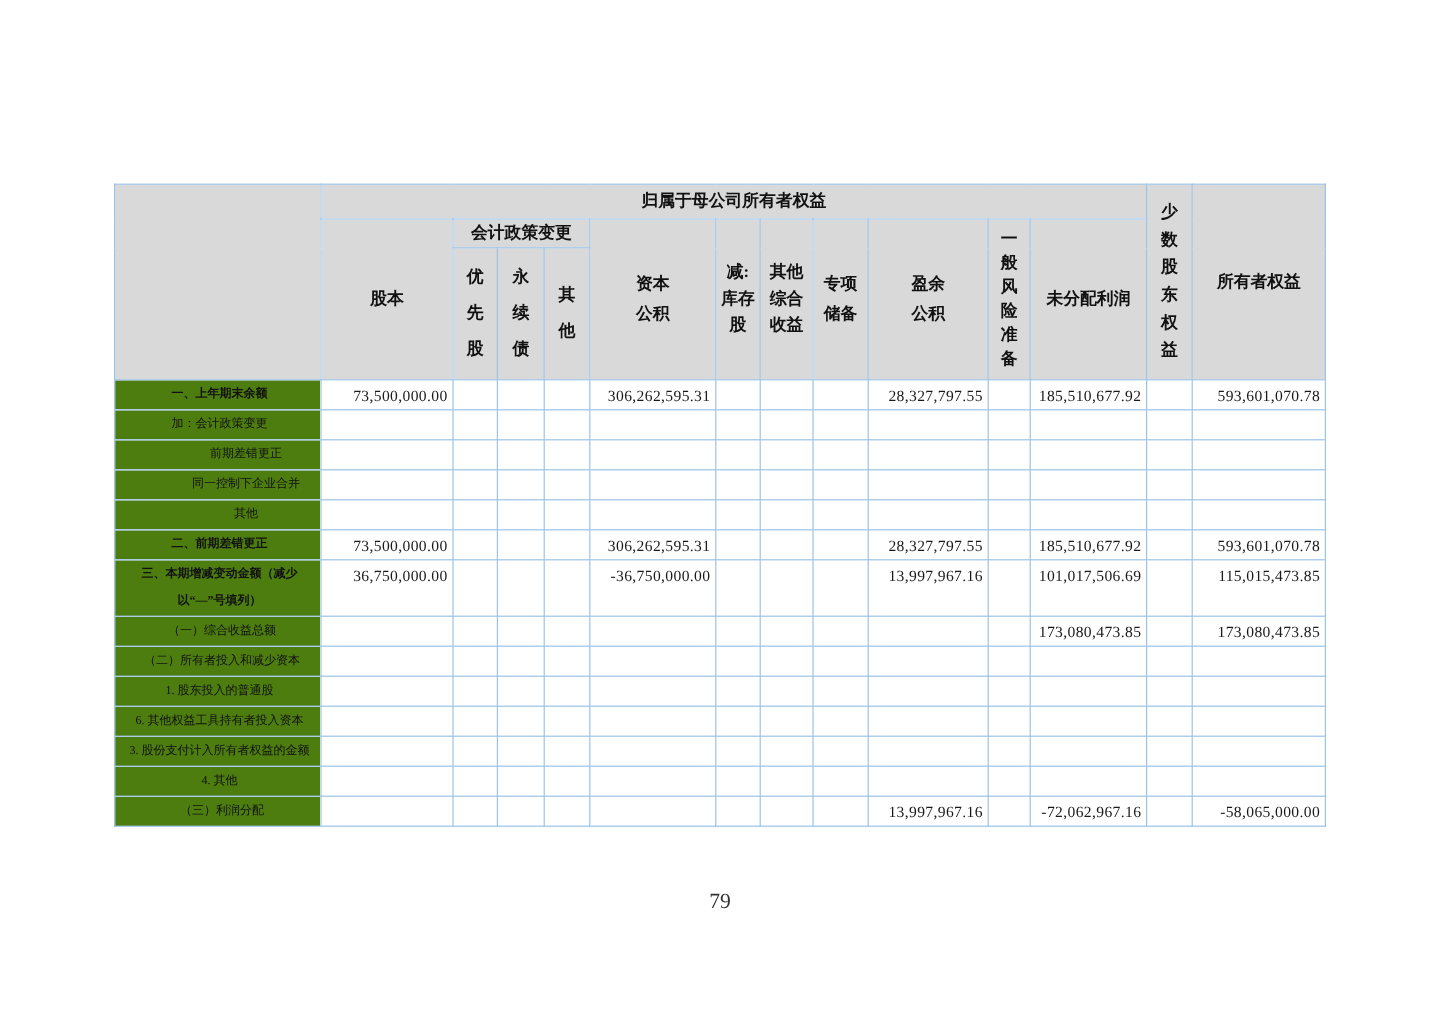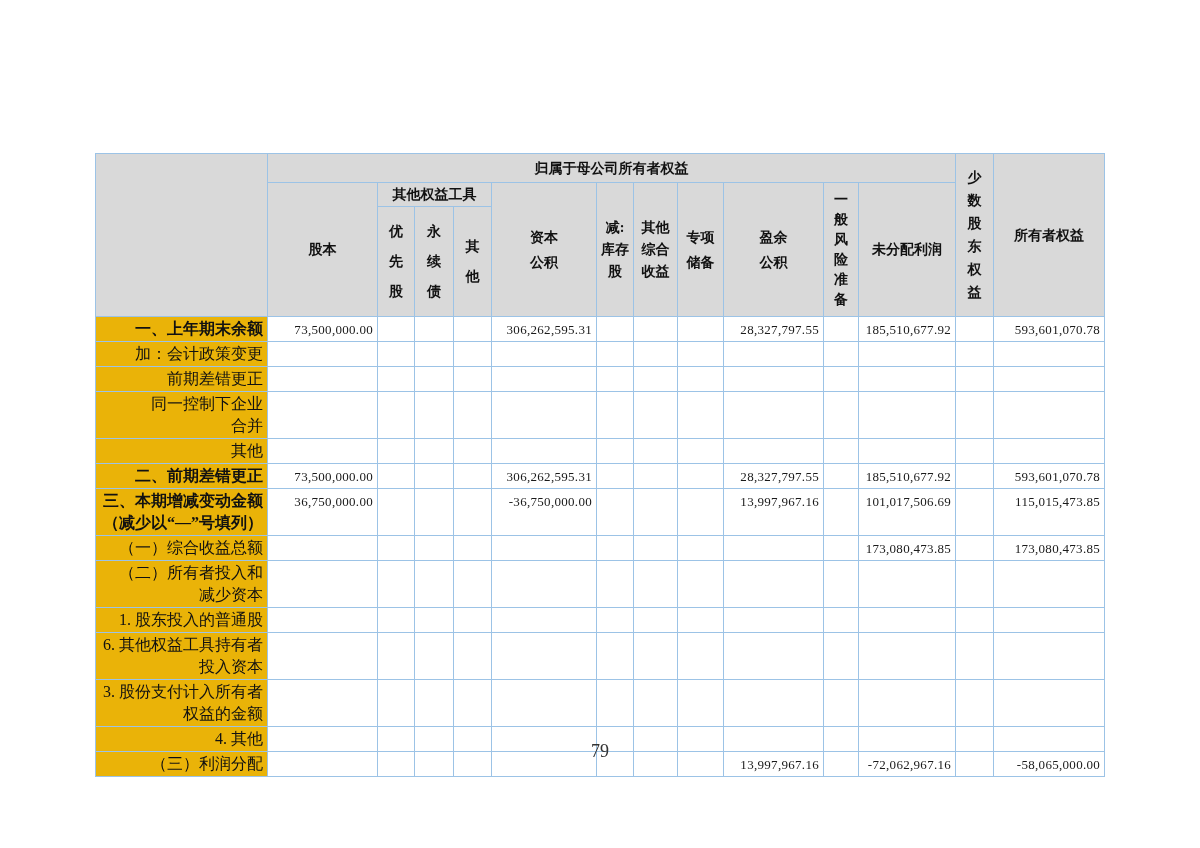--- a/index.html
+++ b/index.html
@@ -20,22 +20,22 @@
     background:#d9d9d9;font-weight:bold;font-size:14px;text-align:center;
     vertical-align:middle;white-space:pre-line;line-height:21px;color:#111;
   }
   .hd.two{line-height:25px;}
   .hd.three{line-height:22px;}
   .hd.v3{line-height:30px;}
   .hd.v6{line-height:20px;}
   .hd.v6m{line-height:23px;}
   
   .lbl{
-    background:#eab308;font-size:16px;line-height:22px;color:#111;
-    padding:1px 4px 1px 7px;vertical-align:middle;text-align:right;
+    background:#4d7c0f;font-size:10px;line-height:22px;color:#111;
+    padding:1px 4px 1px 7px;vertical-align:middle;text-align:center;
   }
   .lbl.bold{font-weight:bold;}
   .lbl.indent{padding-left:51px;}
   .lbl.paren{padding-left:11px;}
   
   .val{
     background:#ffffff;font-size:13px;text-align:right;vertical-align:top;
     padding:4px 4px 0 2px;line-height:17px;letter-spacing:0.3px;white-space:nowrap;
   }
   tbody tr{height:23px;}
@@ -71,21 +71,21 @@
       <td class="hd v6m" rowspan="3">少
 数
 股
 东
 权
 益</td>
       <td class="hd" rowspan="3">所有者权益</td>
     </tr>
     <tr style="height:24px">
       <td class="hd" rowspan="2">股本</td>
-      <td class="hd" colspan="3">其他权益工具</td>
+      <td class="hd" colspan="3">会计政策变更</td>
       <td class="hd two" rowspan="2">资本
 公积</td>
       <td class="hd three" rowspan="2">减:
 库存
 股</td>
       <td class="hd three" rowspan="2">其他
 综合
 收益</td>
       <td class="hd two" rowspan="2">专项
 储备</td>

